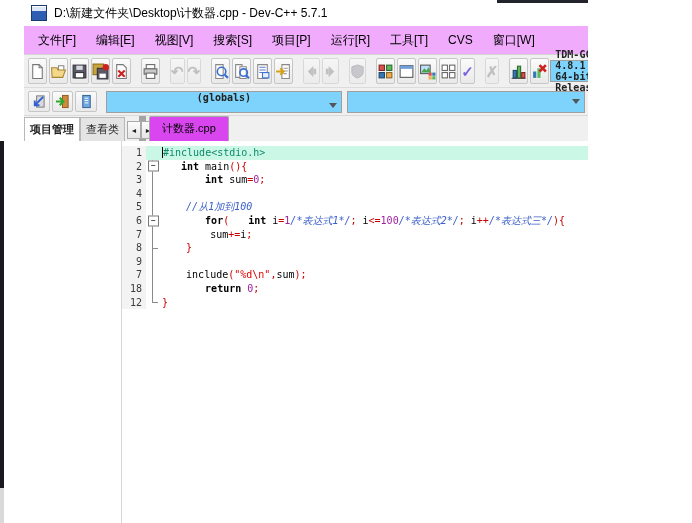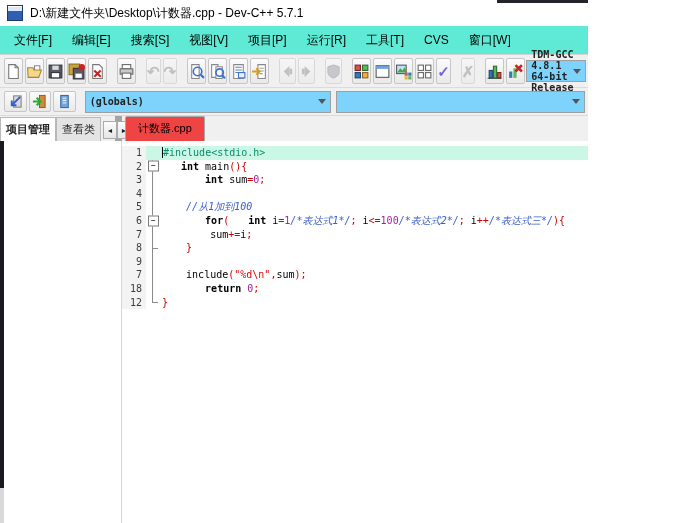--- a/index.html
+++ b/index.html
@@ -1,55 +1,55 @@
 <!DOCTYPE html>
 <html><head>
 <meta charset="utf-8">
 <style>
   * { margin:0; padding:0; box-sizing:border-box; }
   html,body { background:#fff; }
   body { font-family:"Liberation Sans", sans-serif; }
-  .window { position:relative; width:588px; height:523px; background:#fff; overflow:hidden; }
+  .window { position:relative; width:588px; height:523px; background:#fff; overflow:hidden;padding-left:24px; }
 
   
   .titlebar { height:26px; display:flex; align-items:center; padding-left:7px; background:#fff; }
   .app-icon { width:16px; height:16px; margin-right:7px; background:linear-gradient(#dce8f8 0 35%, #2f5fb3 35% 100%); border:1px solid #1d3a6e; box-shadow:inset 0 1px 0 #fff; }
   .title-text { font-size:12px; color:#000; }
   .top-right-strip { position:absolute; top:0; left:497px; right:0; height:3px; background:#23232b; }
 
   
-  .menubar { height:28px; display:flex; align-items:center; background:#5eead4; padding-left:4px; }
+  .menubar { height:28px; display:flex; align-items:center; background:#f0abfc; padding-left:4px; }
   .menu-item { font-size:12px; color:#000; padding:4px 10px; cursor:default; }
 
   
   .toolbar1 { height:33px; display:flex; align-items:center; background:#f0f0f0; border-top:1px solid #d4d4d4; padding:0 3px; }
   .toolbar2 { height:28px; display:flex; align-items:center; background:#f0f0f0; border-top:1px solid #dcdcdc; padding:0 3px; }
   .tb-btn { width:27px; height:26px; display:flex; align-items:center; justify-content:center; border:1px solid #c6c6c6; background:linear-gradient(#fbfbfb,#e9e9e9); border-radius:2px; margin:0 1px; }
   .tb-btn.small { width:23px; height:21px; }
   .tb-btn.disabled { opacity:.55; }
   .tb-sep { width:1px; height:24px; background:#c0c0c0; margin:0 4px; }
   .glyph { font-size:15px; line-height:1; font-weight:bold; }
   .glyph.check { color:#7b5fe0; }
   .glyph.gray { color:#9a9a9a; }
 
   .combo { height:22px; background:#7dd3fc; border:1px solid #9f9f9f; display:flex; align-items:center; padding:0 4px; font-family:"DejaVu Sans Mono", monospace; font-size:10px; color:#222;font-weight:bold; }
   .combo .chev { margin-left:auto; width:0; height:0; border-left:4px solid transparent; border-right:4px solid transparent; border-top:5px solid #555; }
   .compiler-combo { width:200px; margin-left:auto; margin-right:5px; }
-  .globals-combo { width:252px; margin-left:8px; }
+  .globals-combo { width:252px; margin-left:8px;flex-direction:column; }
   .members-combo { width:254px; margin-left:5px; }
 
   
   .tabs-row { height:26px; display:flex; background:#f0f0f0; border-top:1px solid #dadada; }
   .left-tabs { width:122px; display:flex; align-items:flex-end; background:#f0f0f0; border-right:7px solid #a3a3a3; }
   .side-tab { font-size:11px; padding:4px 5px 4px; border:1px solid #b8b8b8; border-bottom:none; background:#e4e4e4; color:#222; white-space:nowrap; }
   .side-tab.active { background:#fff; font-weight:bold; position:relative; z-index:2; }
   .tab-arrows { display:flex; margin-left:2px; margin-bottom:2px; }
   .tab-arrow { width:14px; height:18px; border:1px solid #aaa; background:linear-gradient(#fcfcfc,#e6e6e6); font-size:7px; display:flex; align-items:center; justify-content:center; color:#222; }
   .doc-tabs { flex:1; display:flex; align-items:flex-end; padding-left:3px; }
-  .doc-tab { font-size:11px; padding:4px 12px 5px; border:1px solid #a8a8a8; border-bottom:none; background:#ef4444; color:#000; border-radius:2px 2px 0 0; position:relative; z-index:2; }
+  .doc-tab { font-size:11px; padding:4px 12px 5px; border:1px solid #a8a8a8; border-bottom:none; background:#d946ef; color:#000; border-radius:2px 2px 0 0; position:relative; z-index:2; }
 
   
   .content { position:absolute; top:141px; left:0; right:0; bottom:0; display:flex; }
   .left-panel { width:122px; background:#fff; border-right:1px solid #d6d6d6; }
   .editor { flex:1; background:#fff; overflow:hidden; padding-top:5px; }
 
   .code-line { display:flex; height:13.6px; align-items:stretch; font-family:"DejaVu Sans Mono", monospace; font-size:10px; line-height:13.6px; white-space:pre; }
   .ln { flex:0 0 24px; text-align:right; padding-right:4px; background:#f3f3f3; color:#3c3c3c; }
   .fold { flex:0 0 13px; position:relative; background:#fff; }
   .code-text { flex:1; padding-left:3px; position:relative; }
@@ -81,22 +81,22 @@
 
   <div class="titlebar">
     <div class="app-icon"></div>
     <div class="title-text">D:\新建文件夹\Desktop\计数器.cpp - Dev-C++ 5.7.1</div>
   </div>
   <div class="top-right-strip"></div>
 
   <div class="menubar">
     <span class="menu-item">文件[F]</span>
     <span class="menu-item">编辑[E]</span>
+    <span class="menu-item">视图[V]</span>
     <span class="menu-item">搜索[S]</span>
-    <span class="menu-item">视图[V]</span>
     <span class="menu-item">项目[P]</span>
     <span class="menu-item">运行[R]</span>
     <span class="menu-item">工具[T]</span>
     <span class="menu-item">CVS</span>
     <span class="menu-item">窗口[W]</span>
   </div>
 
   <div class="toolbar1">
     <div class="tb-btn">
       <span>

